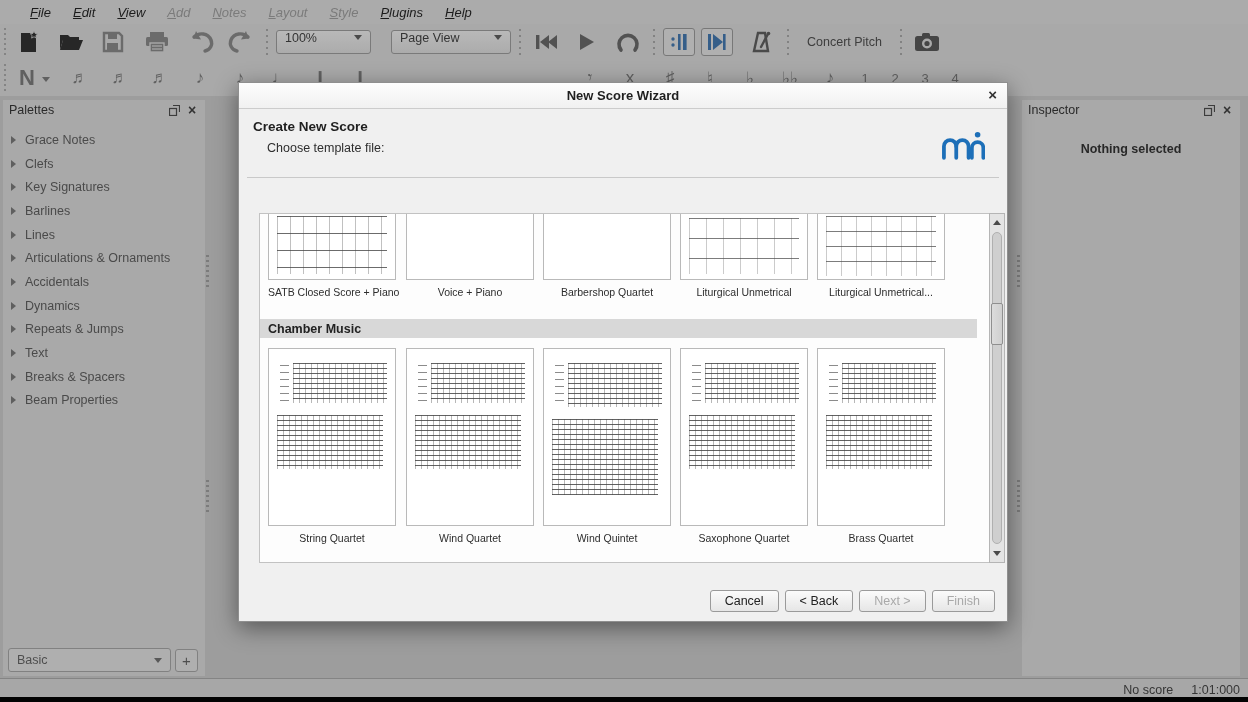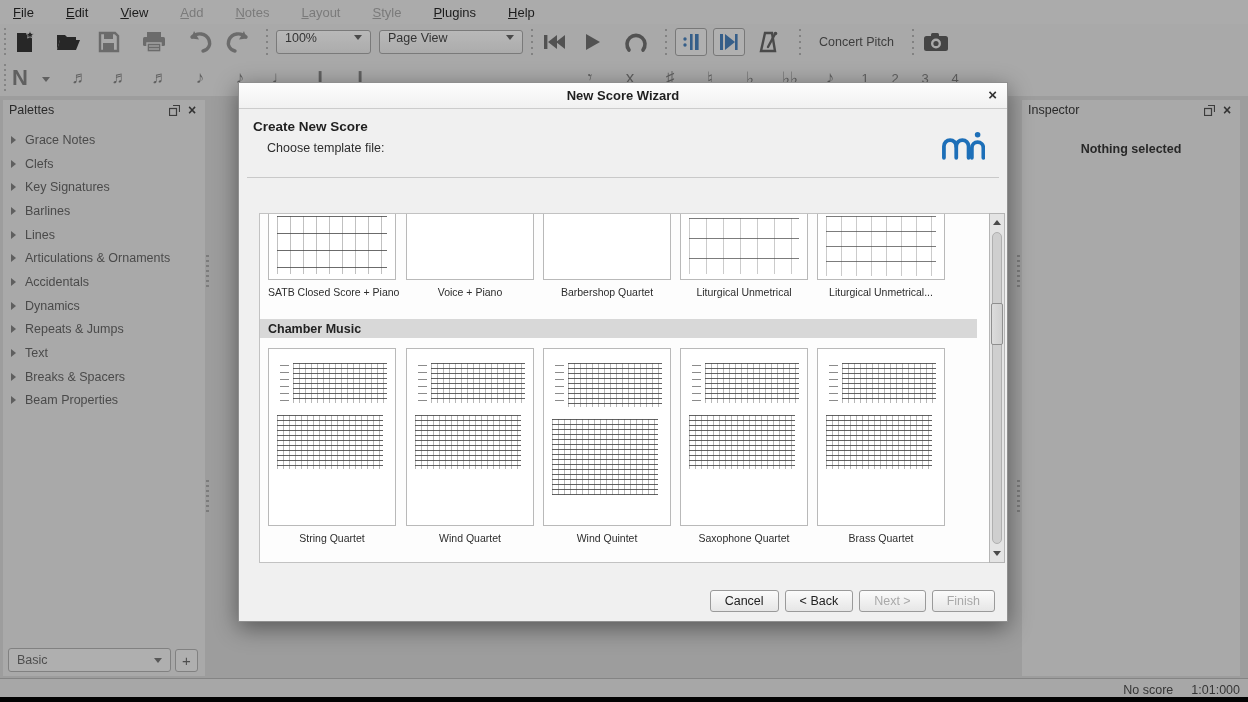--- a/index.html
+++ b/index.html
@@ -1,36 +1,36 @@
 <!DOCTYPE html>
 <html><head>
 <meta charset="utf-8">
 <style>
   * { margin:0; padding:0; box-sizing:border-box; }
   html,body { width:1248px; height:702px; overflow:hidden; }
   body { font-family:"Liberation Sans", sans-serif; }
   .screen { position:relative; width:1248px; height:702px; background:#c6c6c6; overflow:hidden; }
 
   
-  .menubar { position:absolute; left:0; top:0; width:100%; height:24px; background:#c9c9c9; display:flex; align-items:center; padding-left:3px; gap:12px; }
+  .menubar { position:absolute; left:0; top:0; width:100%; height:24px; background:#c9c9c9; display:flex; align-items:center; padding-left:20px; gap:2px;font-style:italic; }
   .mi { display:inline-block; padding:3px 10px; font-size:13px; color:#1e1e1e; cursor:default; }
   .mi::first-letter { text-decoration:underline; }
   .mi.disabled { color:#8f8f8f; }
 
   
   .toolbar { position:absolute; left:0; width:100%; background:#c6c6c6; display:flex; align-items:center; }
   .tb1 { top:24px; height:36px; }
   .tb2 { top:60px; height:36px; }
   .grip { width:6px; height:28px; margin:0 4px 0 2px;
           background:repeating-linear-gradient(to bottom,#9a9a9a 0 2px, transparent 2px 5px);
           background-size:2px 100%; background-repeat:repeat-y; background-position:2px 0; }
   .vsep { width:6px; height:26px; margin:0 6px;
           background:repeating-linear-gradient(to bottom,#989898 0 2px, transparent 2px 6px);
           background-size:2px 100%; background-repeat:repeat-y; background-position:2px 0; }
-  .tbtn { display:flex; align-items:center; height:30px; min-width:34px; border-radius:3px; color:#3c3c3c; }
+  .tbtn { display:flex; align-items:center; justify-content:center; height:30px; min-width:34px; border-radius:3px; color:#3c3c3c; }
   .tbtn svg { display:block; }
   .ic-dark { color:#2c2c2c; } .ic-mid { color:#6a6a6a; } .ic-dim { color:#7d7d7d; }
   .combo { height:24px; background:linear-gradient(#d9d9d9,#c9c9c9); border:1px solid #8e8e8e; border-radius:3px;
            display:flex; align-items:flex-start; justify-content:space-between; padding:0 8px; font-size:12.5px; color:#3a3a3a; }
   .combo .cv { border:4px solid transparent; border-top:5px solid #555; margin-top:4px; margin-left:8px; }
   .toggle { width:32px; height:28px; border:1px solid #8c8c8c; border-radius:3px; background:#cfcfcf;
             display:flex; align-items:center; justify-content:center; margin-right:6px; }
   .text-btn { font-size:12.5px; color:#474747; padding:0 10px; }
   .note-glyph { font-size:17px; color:#6f6f6f; width:40px; text-align:center; }
   .voice-num { font-size:13px; color:#6f6f6f; width:30px; text-align:center; }
@@ -182,21 +182,21 @@
       <svg width="30" height="26" viewBox="0 0 30 26">
           <path d="M22 8 C17 3 8 4 5 11 C3 16 6 21 11 22" fill="none" stroke="#7d7d7d" stroke-width="3.4" stroke-linecap="round"></path>
           <path d="M20 2 L22.5 9.5 L15 10.5 z" fill="#7d7d7d"></path>
         </svg>
     </span>
     <span class="vsep"></span>
     <div class="combo" style="width:95px">
       <span>100%</span>
         <span class="cv"></span>
     </div>
-    <div class="combo" style="width:144px; margin-left:8px">
+    <div class="combo" style="width:120px; margin-left:20px">
       <span>Page View</span>
         <span class="cv"></span>
     </div>
     <span class="vsep"></span>
     <span class="tbtn ic-mid">
       <svg width="26" height="22" viewBox="0 0 26 22">
           <rect x="3" y="4" width="3.4" height="14" fill="#5f5f5f"></rect>
           <path d="M16 4 L7 11 L16 18 z" fill="#5f5f5f"></path>
           <path d="M24 4 L15 11 L24 18 z" fill="#5f5f5f"></path>
         </svg>

